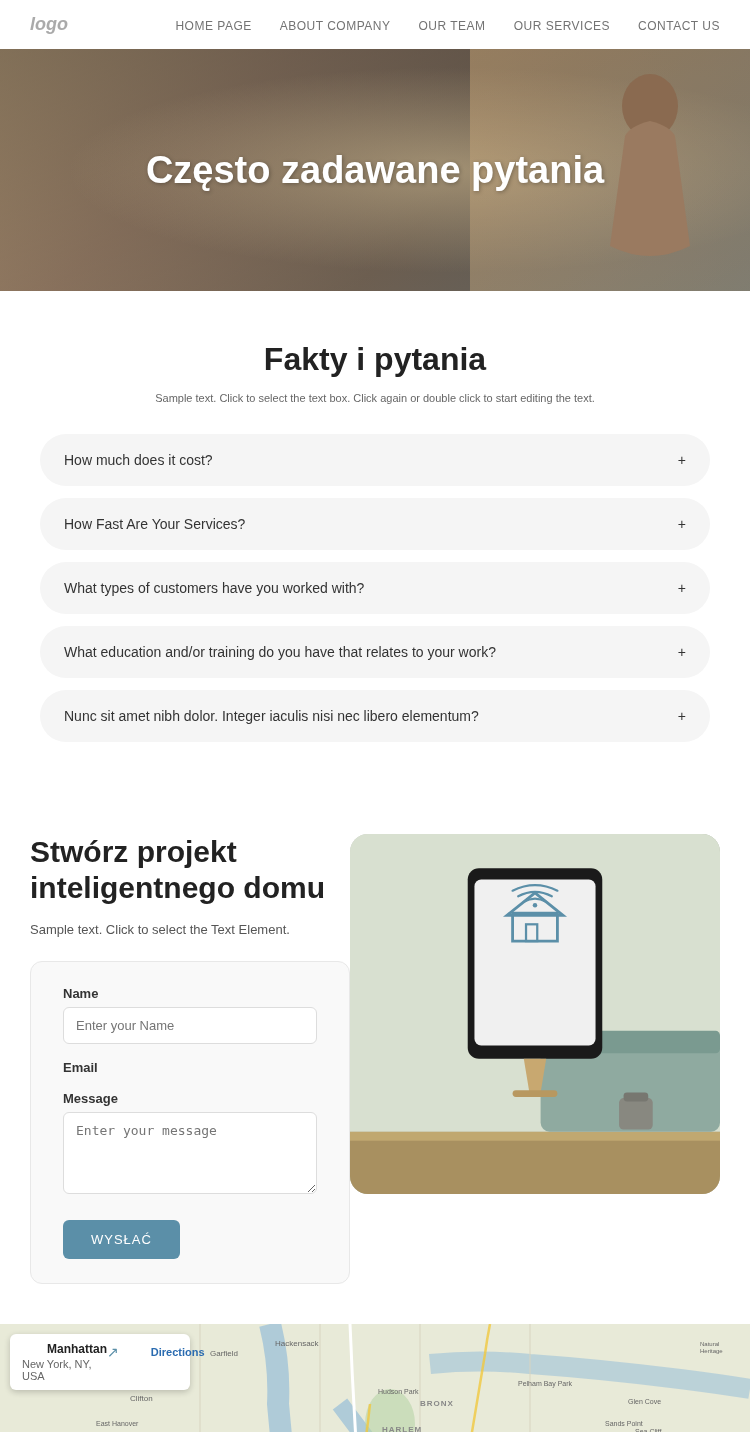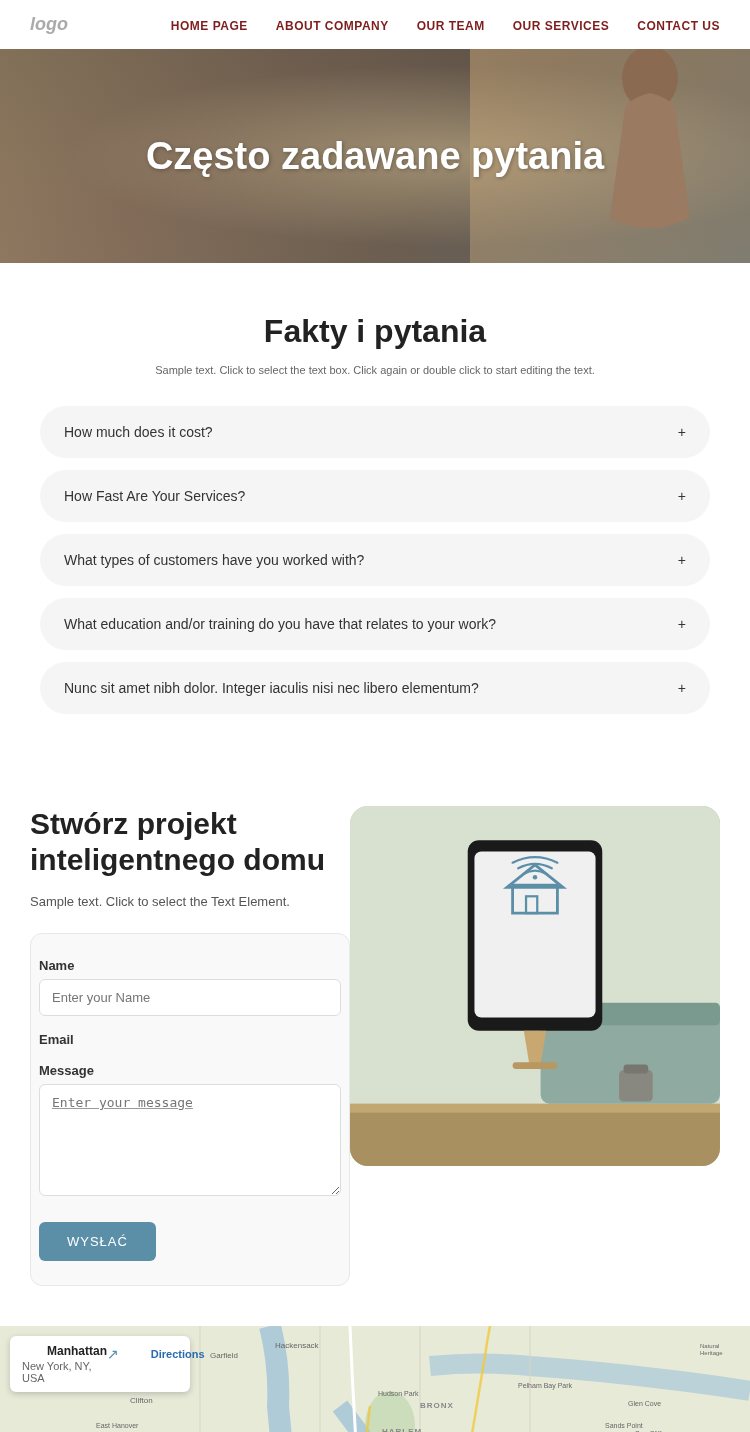--- a/index.html
+++ b/index.html
@@ -20,31 +20,31 @@
       font-weight: bold;
     }
     .nav-links {
       display: flex;
       gap: 28px;
       list-style: none;
     }
     .nav-links li a {
       text-decoration: none;
       font-size: 12px;
-      font-weight: 700;
-      color: #7f1d1d;
+      font-weight: 400;
+      color: #737373;
       letter-spacing: 0.5px;
       text-transform: uppercase;
     }
 
     
     .hero {
       position: relative;
       width: 750px;
-      height: 214px;
+      height: 242px;
       background: linear-gradient(135deg, #c8a97e 0%, #a0836a 30%, #7a6a5a 60%, #5a6a70 100%);
       overflow: hidden;
       display: flex;
       align-items: center;
       justify-content: center;
     }
     .hero-bg {
       position: absolute;
       inset: 0;
       background: 
@@ -118,21 +118,21 @@
       line-height: 1.2;
     }
     .smart-home-left p {
       font-size: 13px;
       color: #555;
       margin-bottom: 24px;
     }
     .contact-form {
       background: #f9f9f9;
       border-radius: 12px;
-      padding: 24px 8px;
+      padding: 24px 32px;
       border: 1px solid #e8e8e8;
     }
     .form-group {
       margin-bottom: 16px;
     }
     .form-group label {
       display: block;
       font-size: 13px;
       font-weight: 600;
       color: #333;
@@ -143,23 +143,22 @@
       width: 100%;
       border: 1px solid #ddd;
       border-radius: 6px;
       padding: 10px 12px;
       font-size: 13px;
       color: #999;
       background: #fff;
       outline: none;
     }
     .form-group textarea {
-      height: 112px;
+      height: 82px;
       resize: vertical;
-      text-decoration: underline;
     }
     .submit-btn {
       background: #5b8fa8;
       color: #fff;
       border: none;
       border-radius: 6px;
       padding: 12px 28px;
       font-size: 13px;
       font-weight: 400;
       letter-spacing: 1px;

